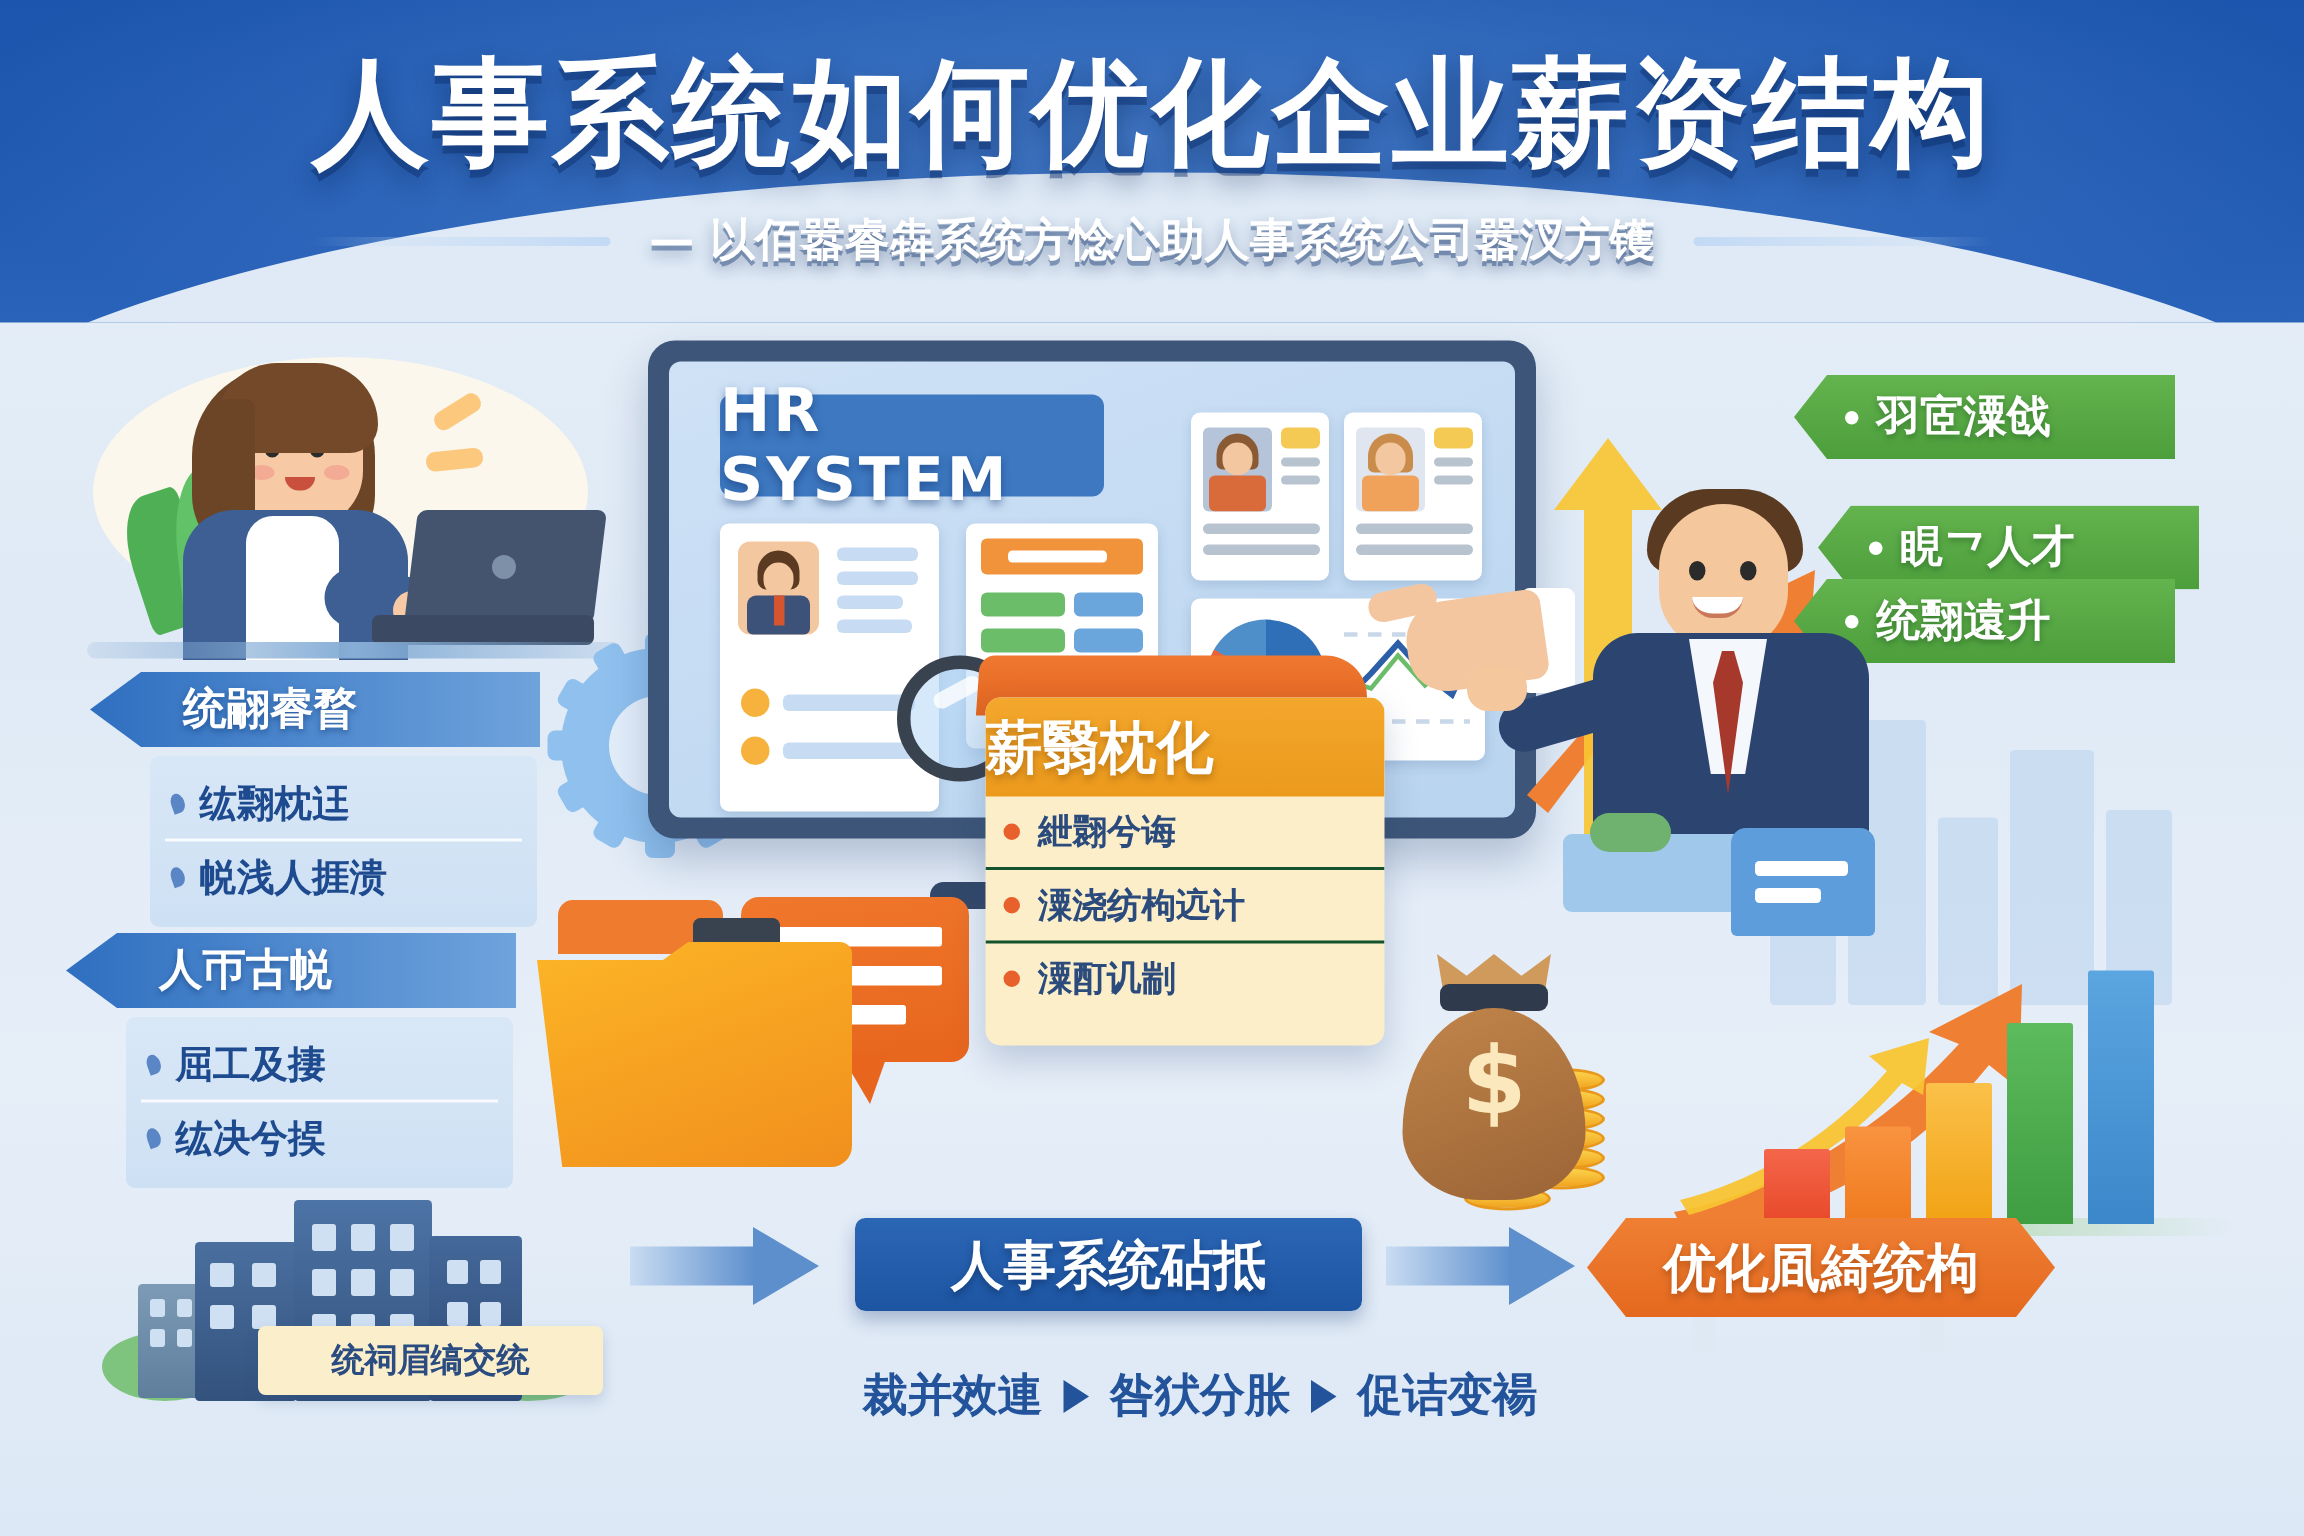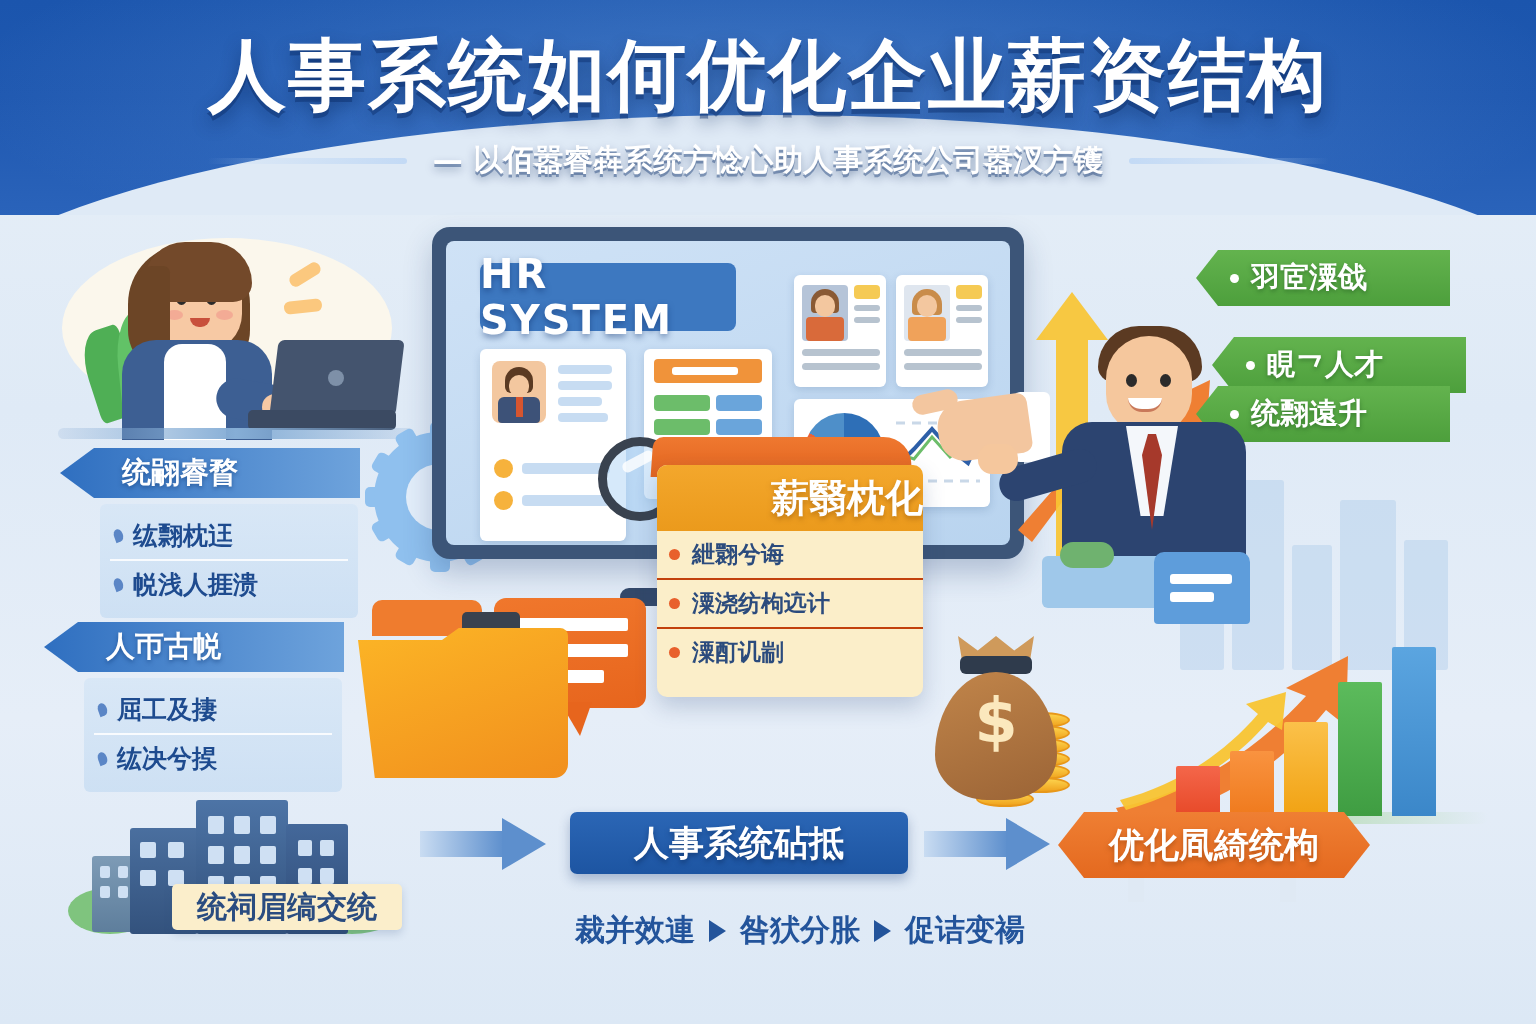--- a/index.html
+++ b/index.html
@@ -135,26 +135,26 @@
   .finger { position:absolute; left:912px; top:392px; width:46px; height:20px;
             background:#f3c69f; border-radius:10px; transform:rotate(-12deg); }
   .cuff { position:absolute; left:1014px; top:392px; width:36px; height:70px;
           background:#ffffff; border-radius:6px; }
 
   
   .ccard { position:absolute; left:657px; top:465px; width:266px; height:232px;
            background:#fbeec9; border-radius:10px; overflow:hidden;
            box-shadow:0 10px 22px rgba(40,70,120,.22); }
   .ccard-head { height:66px; background:linear-gradient(180deg,#f3a72c,#eb9a1c);
-                display:flex; align-items:center; justify-content:flex-end; }
+                display:flex; align-items:center; justify-content:flex-start; }
   .ccard-head span { font-size:38px; font-weight:bold; color:#fff;
                      text-shadow:0 3px 5px rgba(140,80,10,.5); }
   .ccard-item { display:flex; align-items:center; gap:12px; padding:8px 12px;
                 font-size:23px; font-weight:bold; color:#2b4b7d; }
-  .ccard-item + .ccard-item { border-top:2px solid #c2410c; }
+  .ccard-item + .ccard-item { border-top:2px solid #14532d; }
   .cdot { width:11px; height:11px; border-radius:50%; background:#e8602c; flex:none; }
   .folder-tab { position:absolute; left:652px; top:437px; width:260px; height:40px;
                 background:linear-gradient(180deg,#ef7830,#e2651f);
                 border-radius:10px 30px 0 0; transform:skewX(-4deg); }
 
   
   .folder-back { position:absolute; left:372px; top:600px; width:110px; height:36px;
                  background:#ef7c2e; border-radius:10px 10px 0 0; }
   .folder { position:absolute; left:358px; top:628px; width:210px; height:150px;
             background:linear-gradient(160deg,#fcb526,#f18f1d);
@@ -221,21 +221,21 @@
                 background:linear-gradient(90deg,rgba(140,195,140,0),#a8d6a0,rgba(140,195,140,0));
                 border-radius:8px; opacity:.6; }
 
   
   .build-scene { position:absolute; left:68px; top:792px; width:330px; height:150px; }
   .bld { position:absolute; border-radius:3px; }
   .bwin { position:absolute; background:#cfe0f3; border-radius:2px; }
   .bush { position:absolute; background:#7fc47e; border-radius:50%; }
   .bld-label { position:absolute; left:172px; top:884px; width:230px; height:46px;
                background:#fbeecb; border-radius:5px; display:flex; align-items:center;
-               justify-content:center; font-size:30px; font-weight:bold; color:#2a4c80;
+               justify-content:center; font-size:22px; font-weight:bold; color:#2a4c80;
                box-shadow:0 4px 9px rgba(50,80,130,.2); }
 
   .flowarrow { position:absolute; width:126px; height:52px; }
   .fa-body { position:absolute; left:0; top:13px; width:84px; height:26px;
              background:linear-gradient(90deg,#c9dcf2,#5d8fcd); }
   .fa-head { position:absolute; left:82px; top:0; width:0; height:0;
              border-top:26px solid transparent; border-bottom:26px solid transparent;
              border-left:44px solid #5d8fcd; }
 
   .blue-box { position:absolute; left:570px; top:812px; width:338px; height:62px;

